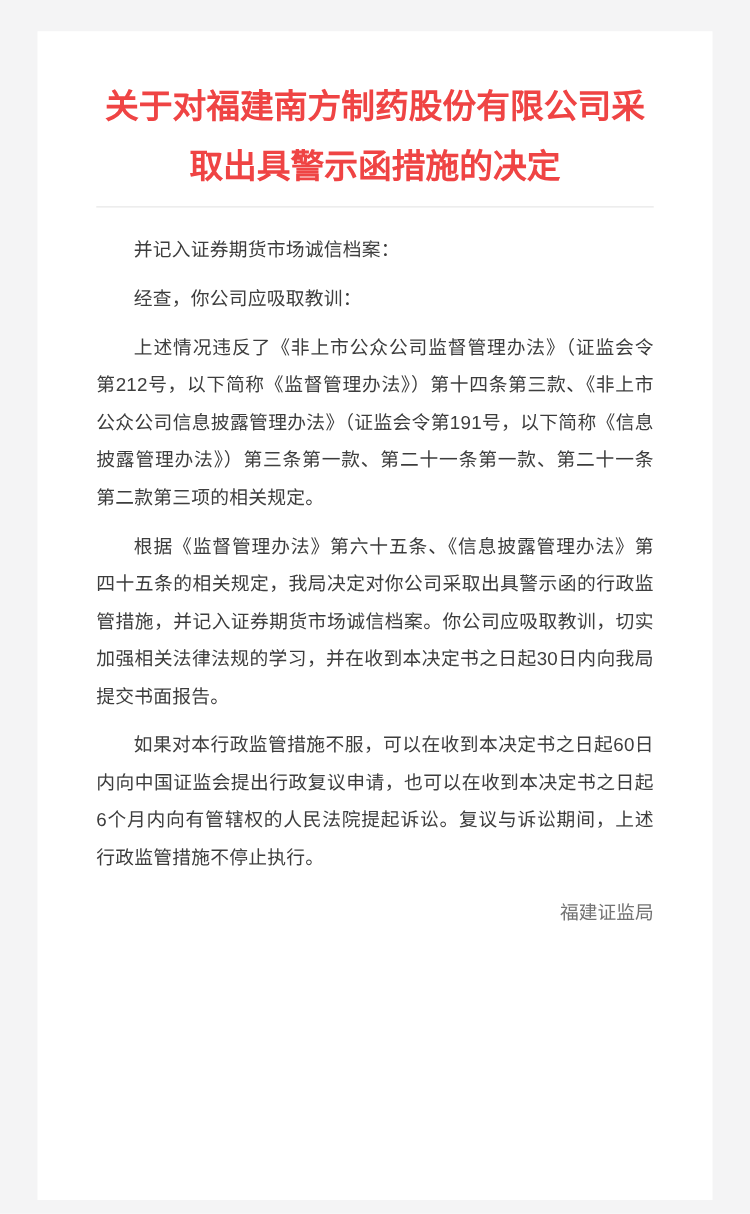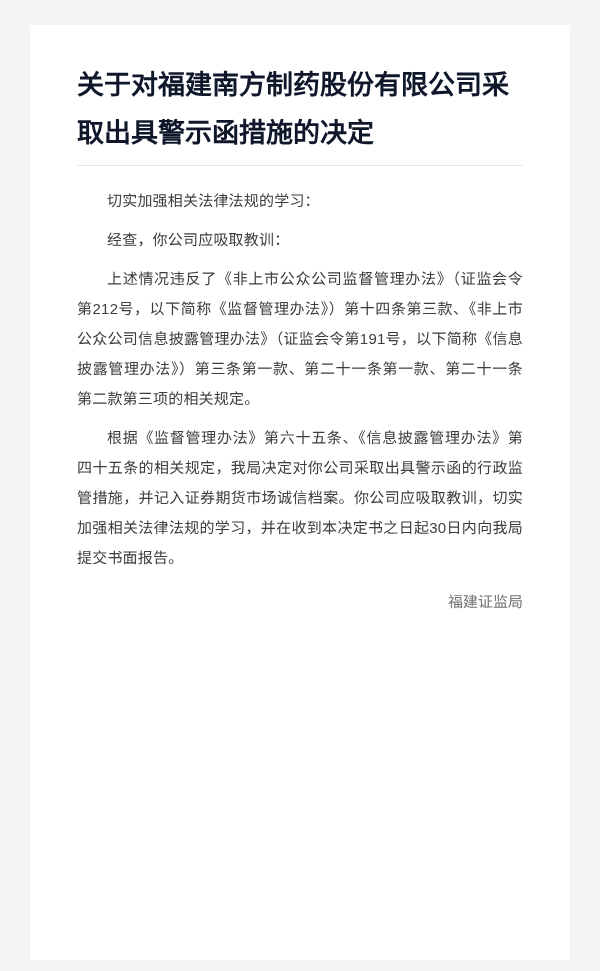--- a/index.html
+++ b/index.html
@@ -22,21 +22,22 @@
     background: #ffffff;
     box-sizing: border-box;
     padding: 36px 47px 0 47px;
     overflow: hidden;
   }
   .doc-title {
     margin: 0 0 8px 0;
     font-size: 27px;
     font-weight: 700;
     line-height: 48px;
-    color: #0f172a;
+    text-align: center;
+    color: #ef4444;
   }
   .title-divider {
     border: none;
     border-top: 1px solid #e8e8e8;
     margin: 0 0 20px 0;
     height: 0;
   }
   .para {
     margin: 0 0 9px 0;
     font-size: 15px;
@@ -61,26 +62,27 @@
 </style>
 </head>
 <body>
 
 <div class="card">
 
   <h1 class="doc-title">关于对福建南方制药股份有限公司采取出具警示函措施的决定</h1>
 
   <hr class="title-divider">
 
-  <p class="para">切实加强相关法律法规的学习：</p>
+  <p class="para">并记入证券期货市场诚信档案：</p>
 
   <p class="para">经查，你公司应吸取教训：</p>
 
 
   <p class="para">上述情况违反了《非上市公众公司监督管理办法》（证监会令第212号，以下简称《监督管理办法》）第十四条第三款、《非上市公众公司信息披露管理办法》（证监会令第191号，以下简称《信息披露管理办法》）第三条第一款、第二十一条第一款、第二十一条第二款第三项的相关规定。</p>
 
   <p class="para">根据《监督管理办法》第六十五条、《信息披露管理办法》第四十五条的相关规定，我局决定对你公司采取出具警示函的行政监管措施，并记入证券期货市场诚信档案。你公司应吸取教训，切实加强相关法律法规的学习，并在收到本决定书之日起30日内向我局提交书面报告。</p>
 
+  <p class="para">如果对本行政监管措施不服，可以在收到本决定书之日起60日内向中国证监会提出行政复议申请，也可以在收到本决定书之日起6个月内向有管辖权的人民法院提起诉讼。复议与诉讼期间，上述行政监管措施不停止执行。</p>
 
   <p class="sign-block sign-issuer">福建证监局</p>
 
 
 </div>
 
 </body></html>

